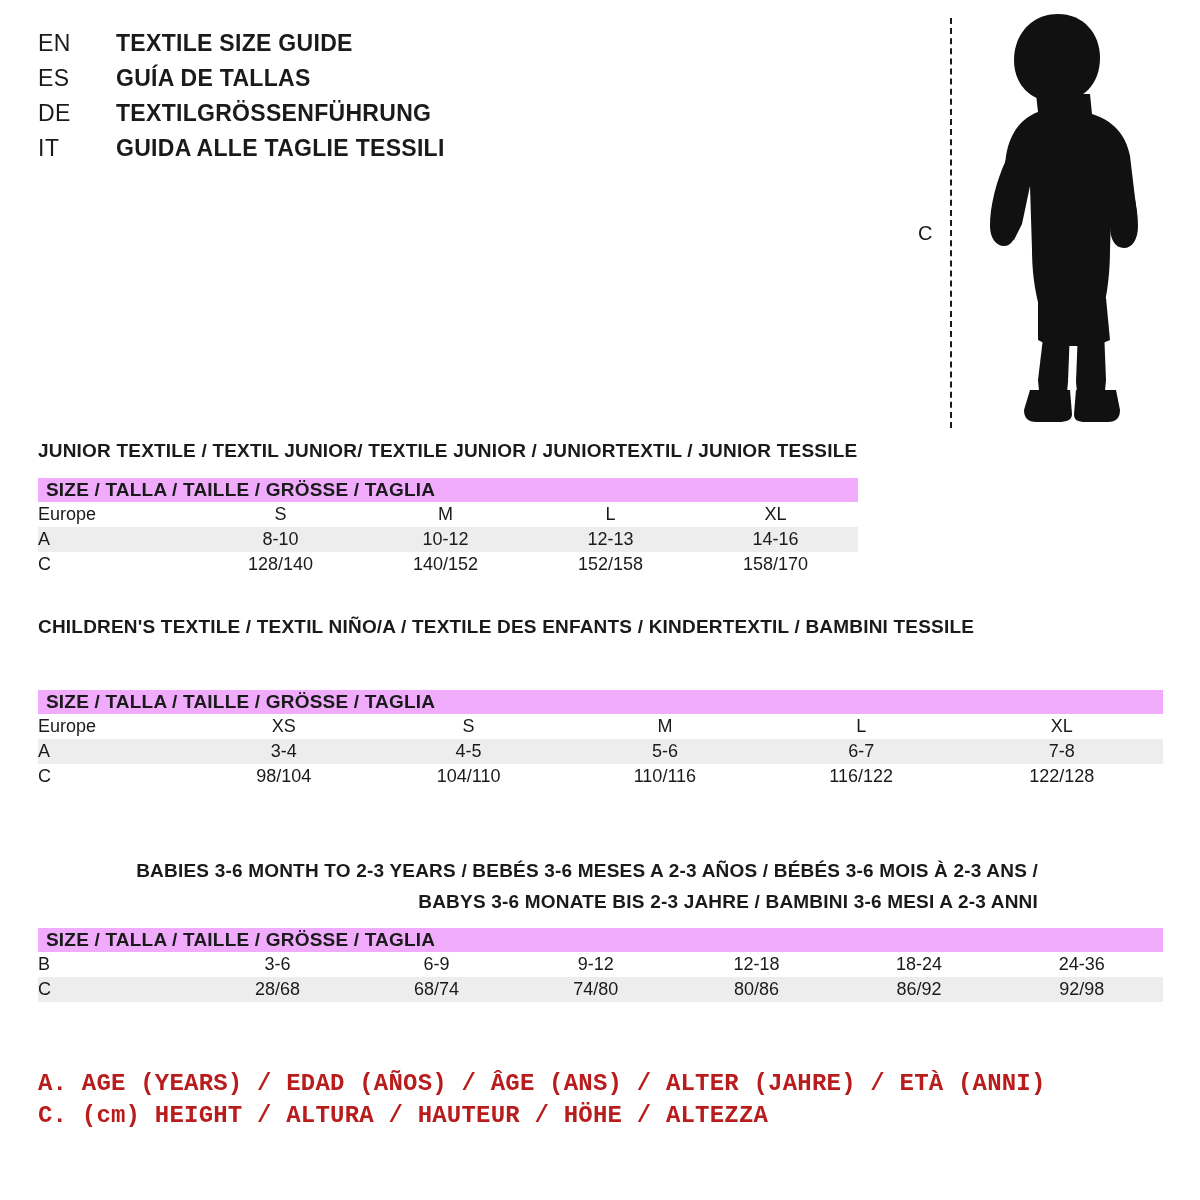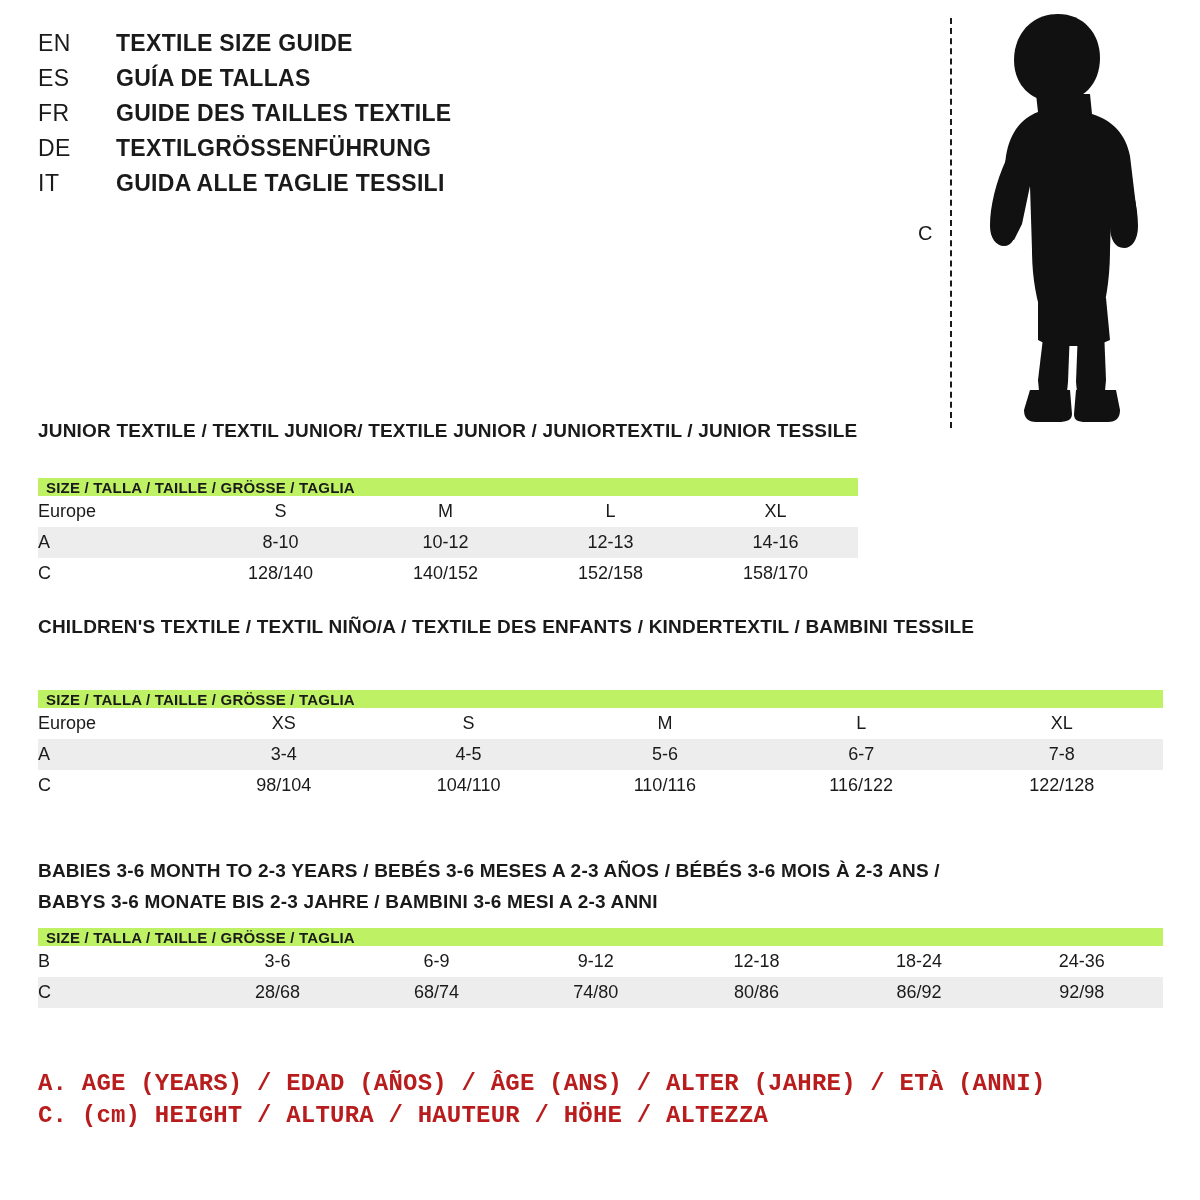--- a/index.html
+++ b/index.html
@@ -89,30 +89,30 @@
   
   .size-table {
     position: absolute;
     left: 38px;
     border-collapse: collapse;
     font-size: 18px;
     color: #1a1a1a;
   }
   .size-table td {
     padding: 0;
-    height: 31px;
+    height: 25px;
     vertical-align: middle;
   }
   .band-head td {
-    background: #bef264;
-    font-weight: bold;
-    font-size: 15px;
+    background: #f0abfc;
+    font-weight: bold;
+    font-size: 19px;
     letter-spacing: 0.2px;
     padding-left: 8px;
-    height: 18px;
+    height: 24px;
   }
   .row-light td { background: #ffffff; }
   .row-shade td { background: #ededed; }
   .label-cell {
     padding-left: 8px;
     text-align: left;
     width: 160px;
   }
   .val-cell { text-align: center; }
 
@@ -137,24 +137,20 @@
 <div class="lang-block">
   <div class="lang-row">
     <span class="lang-code">EN</span>
     <span class="lang-title">TEXTILE SIZE GUIDE</span>
   </div>
   <div class="lang-row">
     <span class="lang-code">ES</span>
     <span class="lang-title">GUÍA DE TALLAS</span>
   </div>
   <div class="lang-row">
-    <span class="lang-code">FR</span>
-    <span class="lang-title">GUIDE DES TAILLES TEXTILE</span>
-  </div>
-  <div class="lang-row">
     <span class="lang-code">DE</span>
     <span class="lang-title">TEXTILGRÖSSENFÜHRUNG</span>
   </div>
   <div class="lang-row">
     <span class="lang-code">IT</span>
     <span class="lang-title">GUIDA ALLE TAGLIE TESSILI</span>
   </div>
 </div>
 
 <div class="figure-area">
@@ -182,21 +178,21 @@
       <path d="M104 320 L130 320 L128 372 L126 392 L100 392 L98 370 Z"></path>
 
       <path d="M138 320 L164 320 L166 370 L164 392 L138 392 L136 372 Z"></path>
 
       <path d="M90 380 L130 380 L132 404 C132 410 127 412 118 412 L96 412 C88 412 84 408 84 400 Z"></path>
       <path d="M136 380 L176 380 L180 400 C180 408 176 412 168 412 L146 412 C137 412 134 410 134 404 Z"></path>
     </g>
   </svg>
 </div>
 
-<div class="section-title" style="top:420px;">JUNIOR TEXTILE / TEXTIL JUNIOR/ TEXTILE JUNIOR / JUNIORTEXTIL / JUNIOR TESSILE</div>
+<div class="section-title" style="top:440px;">JUNIOR TEXTILE / TEXTIL JUNIOR/ TEXTILE JUNIOR / JUNIORTEXTIL / JUNIOR TESSILE</div>
 
 <table class="size-table" style="top:478px; width:820px;">
   <tbody>
     <tr class="band-head">
       <td colspan="5">SIZE / TALLA / TAILLE / GRÖSSE / TAGLIA</td>
     </tr>
     <tr class="row-light">
       <td class="label-cell">Europe</td>
       <td class="val-cell">S</td>
       <td class="val-cell">M</td>
@@ -247,21 +243,21 @@
       <td class="label-cell">C</td>
       <td class="val-cell">98/104</td>
       <td class="val-cell">104/110</td>
       <td class="val-cell">110/116</td>
       <td class="val-cell">116/122</td>
       <td class="val-cell">122/128</td>
     </tr>
   </tbody>
 </table>
 
-<div class="section-title two-line" style="top:855px;">
+<div class="section-title two-line" style="top:855px;text-align:right;">
   <div>BABIES 3-6 MONTH TO 2-3 YEARS / BEBÉS 3-6 MESES A 2-3 AÑOS / BÉBÉS 3-6 MOIS À 2-3 ANS /</div>
   <div>BABYS 3-6 MONATE BIS 2-3 JAHRE / BAMBINI 3-6 MESI A 2-3 ANNI</div>
 </div>
 
 <table class="size-table" style="top:928px; width:1125px;">
   <tbody>
     <tr class="band-head">
       <td colspan="7">SIZE / TALLA / TAILLE / GRÖSSE / TAGLIA</td>
     </tr>
     <tr class="row-light">

